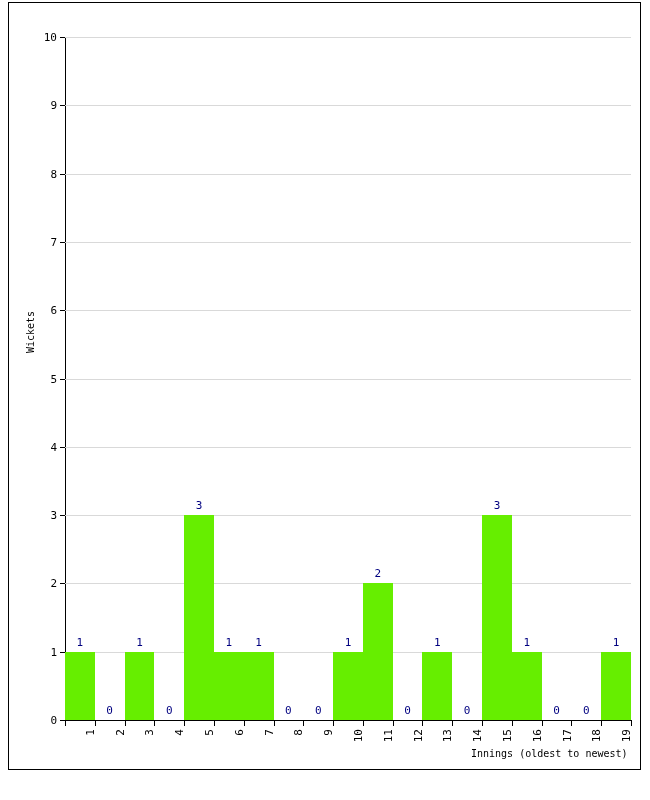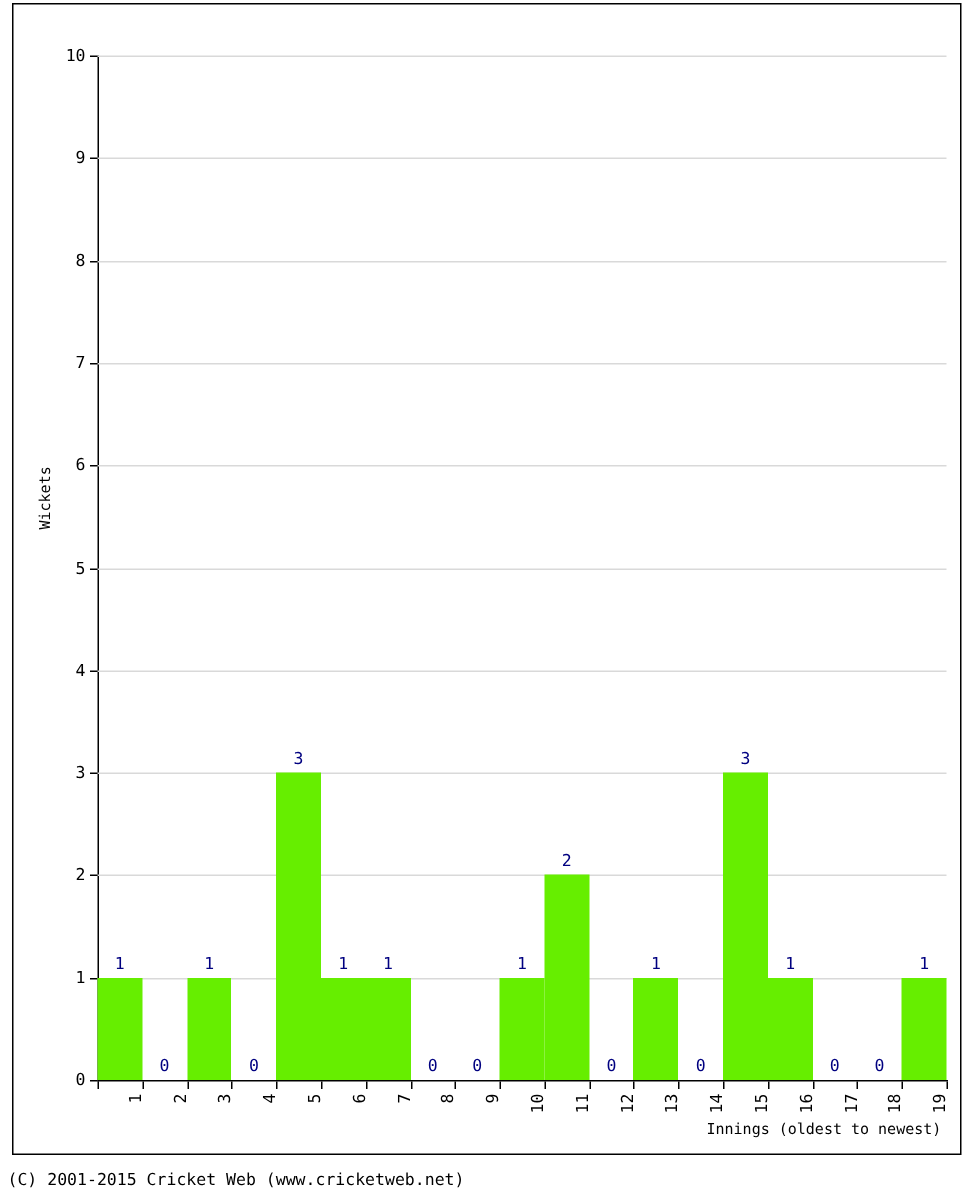--- a/index.html
+++ b/index.html
@@ -316,15 +316,14 @@
         <div class="xtick-label" style="left: 551.526px;">17</div>
         <div class="xtick-mark" style="left: 562.421px;"></div>
         <div class="xtick-label" style="left: 581.316px;">18</div>
         <div class="xtick-mark" style="left: 592.211px;"></div>
         <div class="xtick-label" style="left: 611.105px;">19</div>
         <div class="xtick-mark" style="left: 622px;"></div>
       </div>
 
   </div>
 
-  <div class="footer">(C) 2001-2015 Cricket Web (www.cricketweb.net)</div>
 
 </div>
 
 </body></html>

